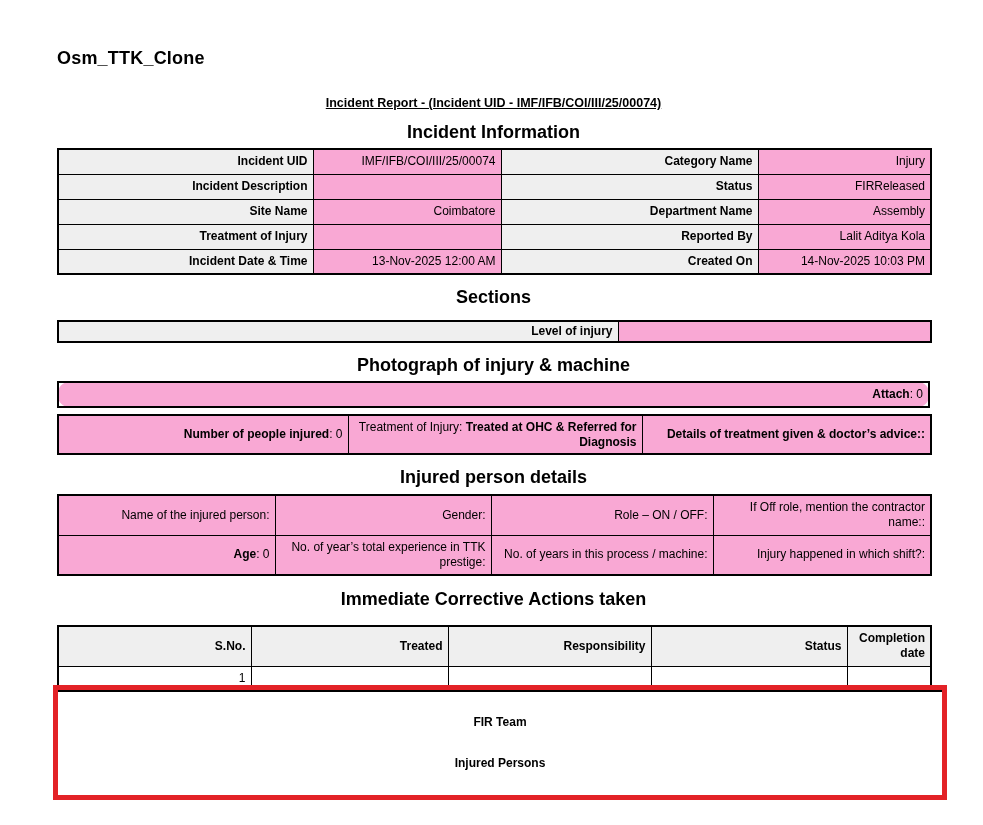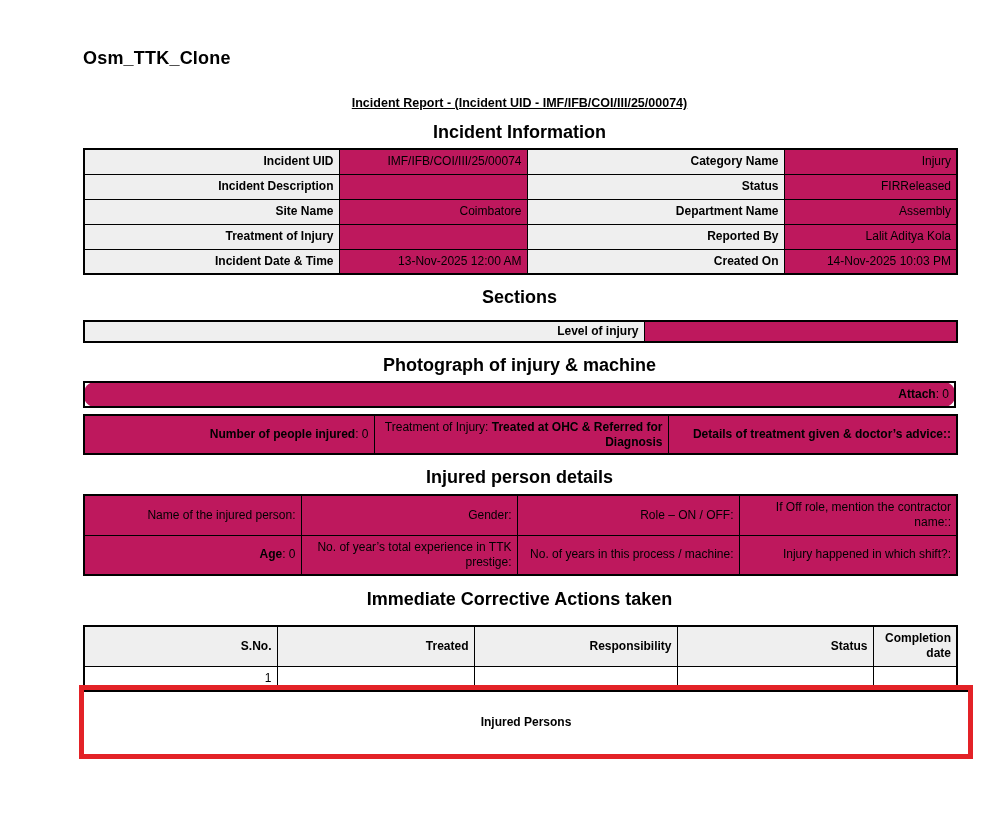--- a/index.html
+++ b/index.html
@@ -3,21 +3,21 @@
 <meta charset="utf-8">
 <style>
   * { margin: 0; padding: 0; box-sizing: border-box; }
   html, body { background: #ffffff; }
   body {
     width: 983px; height: 825px;
     font-family: "Liberation Sans", "DejaVu Sans", sans-serif;
     color: #000;
     overflow: hidden;
   }
-  .doc { width: 873px; margin-left: 83px; }
+  .doc { width: 873px; margin-left: 57px; }
   .app-title {
     margin-top: 48px;
     font-size: 18px; font-weight: bold; letter-spacing: 0.2px;
   }
   .report-title {
     margin-top: 27px; text-align: center;
     font-size: 12.5px; font-weight: bold; text-decoration: underline;
   }
   .section-heading {
     text-align: center; font-size: 18px; font-weight: bold;
@@ -30,21 +30,21 @@
     margin-top: 5px;
   }
   td {
     border: 1px solid #000;
     font-size: 12px; line-height: 1.25;
     padding: 2px 5px; vertical-align: middle;
     overflow: hidden;
     text-align: right;
   }
   td.lbl { background: #efefef; font-weight: bold; }
-  td.val { background: #be185d; font-weight: normal; }
+  td.val { background: #f9a8d4; font-weight: normal; }
   .b { font-weight: bold; }
   .n { font-weight: normal; }
   .info-table td { height: 25px; }
   .level-table td { height: 16px; }
   .attach-table { margin-top: 5px; }
   .attach-table td { height: 25px; border-radius: 11px; }
   .treat-table td { height: 39px; vertical-align: middle; }
   .person-table td { height: 40px; }
   .actions-table { margin-top: 15px; }
   .actions-table td.hdr { height: 40px; background: #efefef; font-weight: bold; }
@@ -204,17 +204,18 @@
         <td class="cell"></td>
         <td class="cell"></td>
         <td class="cell"></td>
         <td class="cell"></td>
       </tr>
     </tbody>
   </table>
 
   <div class="fir-highlight">
     <div class="fir-inner">
+      <div class="fir-line">FIR Team</div>
       <div class="fir-line">Injured Persons</div>
     </div>
   </div>
 
 </div>
 
 </body></html>

